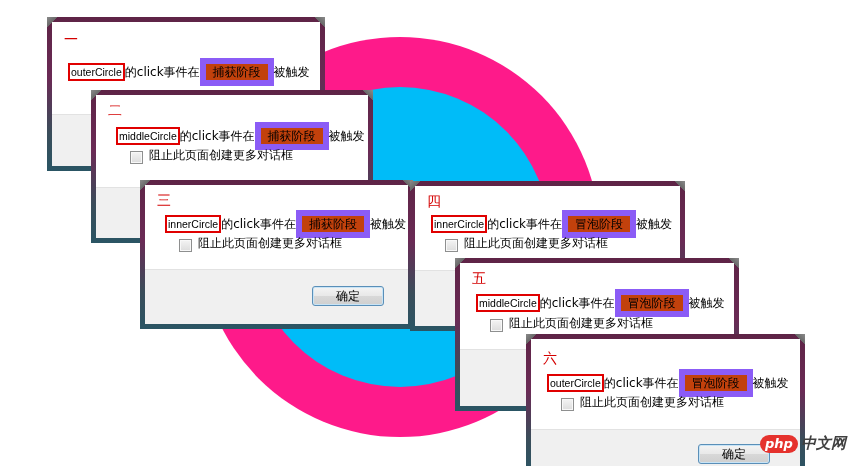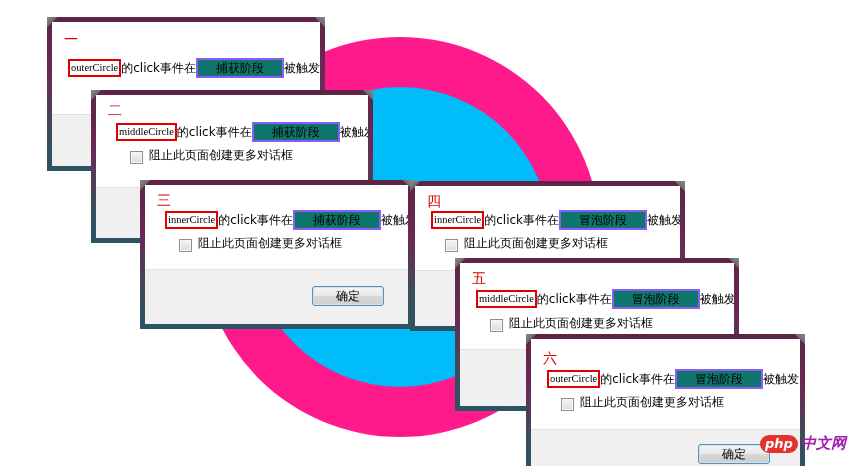--- a/index.html
+++ b/index.html
@@ -34,25 +34,25 @@
 
     .num {
       position:absolute; left:12px; top:10px;
       font-family: "DejaVu Serif", serif; font-size:14px; color:#d40000; line-height:14px;
     }
     .msg {
       position:absolute; left:20px; top:36px; white-space:nowrap;
       font-size:12px; color:#000; line-height:16px; display:flex; align-items:center;
     }
     .code-box {
-      font-family: Liberation Serif, serif; font-size:10.5px;
+      font-family: Liberation Sans, sans-serif; font-size:10.5px;
       border:2px solid #e00000; padding:0 1px; line-height:14px; background:#fff;
     }
     .phase-box {
-      border:2px solid #8b5cf6; padding:0 18px; line-height:16px; background:#0f766e;
+      border:6px solid #8b5cf6; padding:0 7px; line-height:16px; background:#c2410c;
     }
     .chk-row {
       position:absolute; left:34px; top:60px; display:flex; align-items:flex-end;
       font-size:12px; color:#000; white-space:nowrap;
     }
     .checkbox {
       width:11px; height:11px; border:1px solid #8e8f8f; margin-right:6px;
       background: linear-gradient(180deg, #f4f4f4 0%, #dcdcdc 100%);
       box-shadow: inset 0 0 0 1px #f8f8f8;
     }
@@ -65,21 +65,21 @@
     }
 
     .watermark {
       position:absolute; left:760px; top:434px; display:flex; align-items:flex-end;
     }
     .wm-logo {
       background:#e5322d; color:#fff; border-radius:10px; padding:0 5px;
       font-family:"DejaVu Sans", sans-serif; font-style:italic; font-size:13px; line-height:18px; font-weight:bold;
     }
     .wm-text {
-      font-family:"DejaVu Sans", sans-serif; font-style:italic; font-size:15px; color:#a21caf; margin-left:3px; font-weight:bold;
+      font-family:"DejaVu Sans", sans-serif; font-style:italic; font-size:15px; color:#404040; margin-left:3px; font-weight:bold;
     }
   </style>
 </head>
 <body>
 
 <div class="circle outer-circle"></div>
 <div class="circle inner-circle"></div>
 
 <div class="dialog" style="left:47px; top:17px; width:278px; height:154px;">
   <div class="dialog-inner">

